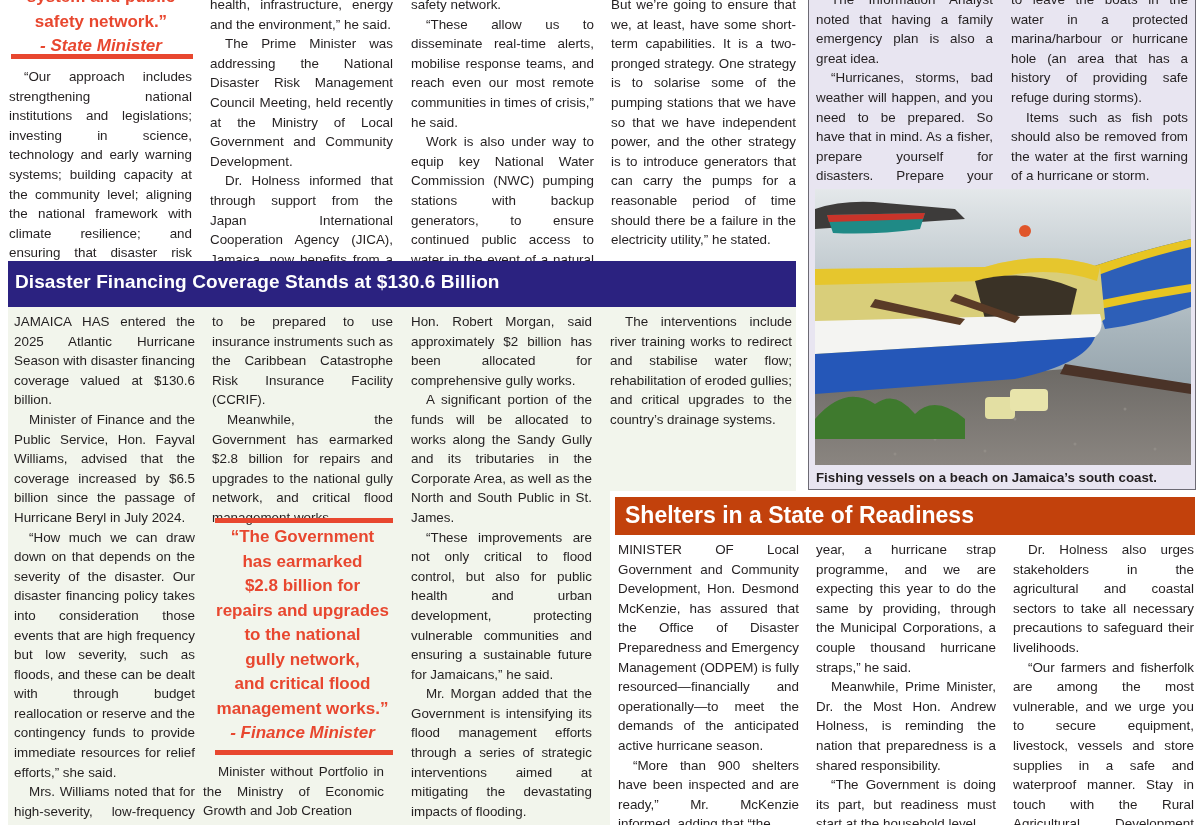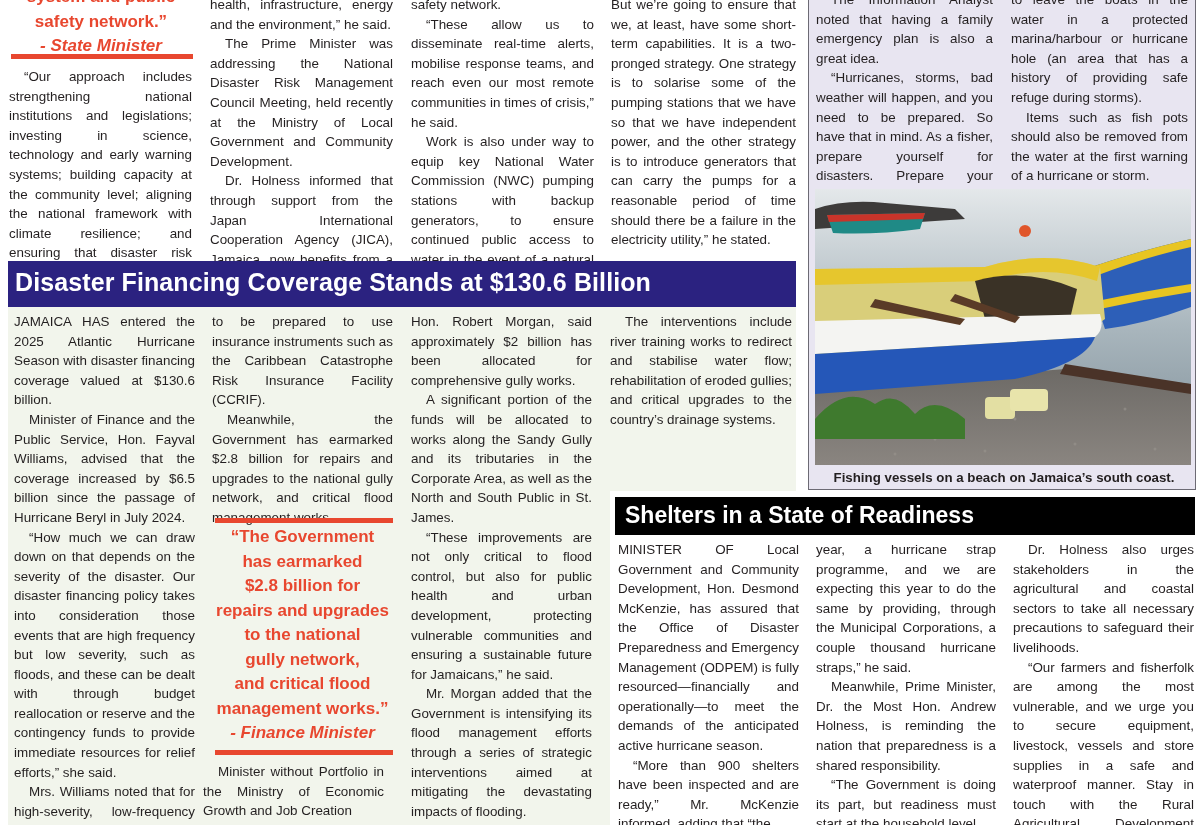--- a/index.html
+++ b/index.html
@@ -38,43 +38,43 @@
     background: #e8e5f1;
     border: 1px solid #6c6a74;
     box-sizing: border-box;
   }
   #photo {
     left: 815px; top: 189px; width: 376px; height: 276px;
     overflow: hidden; background: #b8c2c8;
   }
   #photo-caption {
     left: 816px; top: 470px; width: 376px;
-    font-size: 13.3px; font-weight: bold; color: #231f20; text-align: center;
+    font-size: 13.3px; font-weight: bold; color: #231f20;
   }
 
   
   #fin-header {
     left: 8px; top: 261px; width: 788px; height: 46px;
     background: #2b2280;
-    color: #ffffff; font-weight: bold; font-size: 25px;
+    color: #ffffff; font-weight: bold; font-size: 19px;
     line-height: 42px; padding-left: 7px; box-sizing: border-box;
     letter-spacing: 0.1px;
   }
   #fin-body {
     left: 8px; top: 307px; width: 788px; height: 518px;
     background: #f2f5ec;
   }
   #shelter-cover {
     left: 610px; top: 491px; width: 198px; height: 334px; background: #ffffff;
   }
 
   
   #shelter-header {
     left: 615px; top: 497px; width: 580px; height: 38px;
-    background: #000000;
+    background: #c2410c;
     color: #ffffff; font-weight: bold; font-size: 23px;
     line-height: 37px; padding-left: 10px; box-sizing: border-box;
   }
 </style>
 </head>
 <body>
 
 <div id="top-section" class="abs">
   <div class="abs quote" style="left:8px; top:-15px; width:186px;">
     <div>system and public</div>

